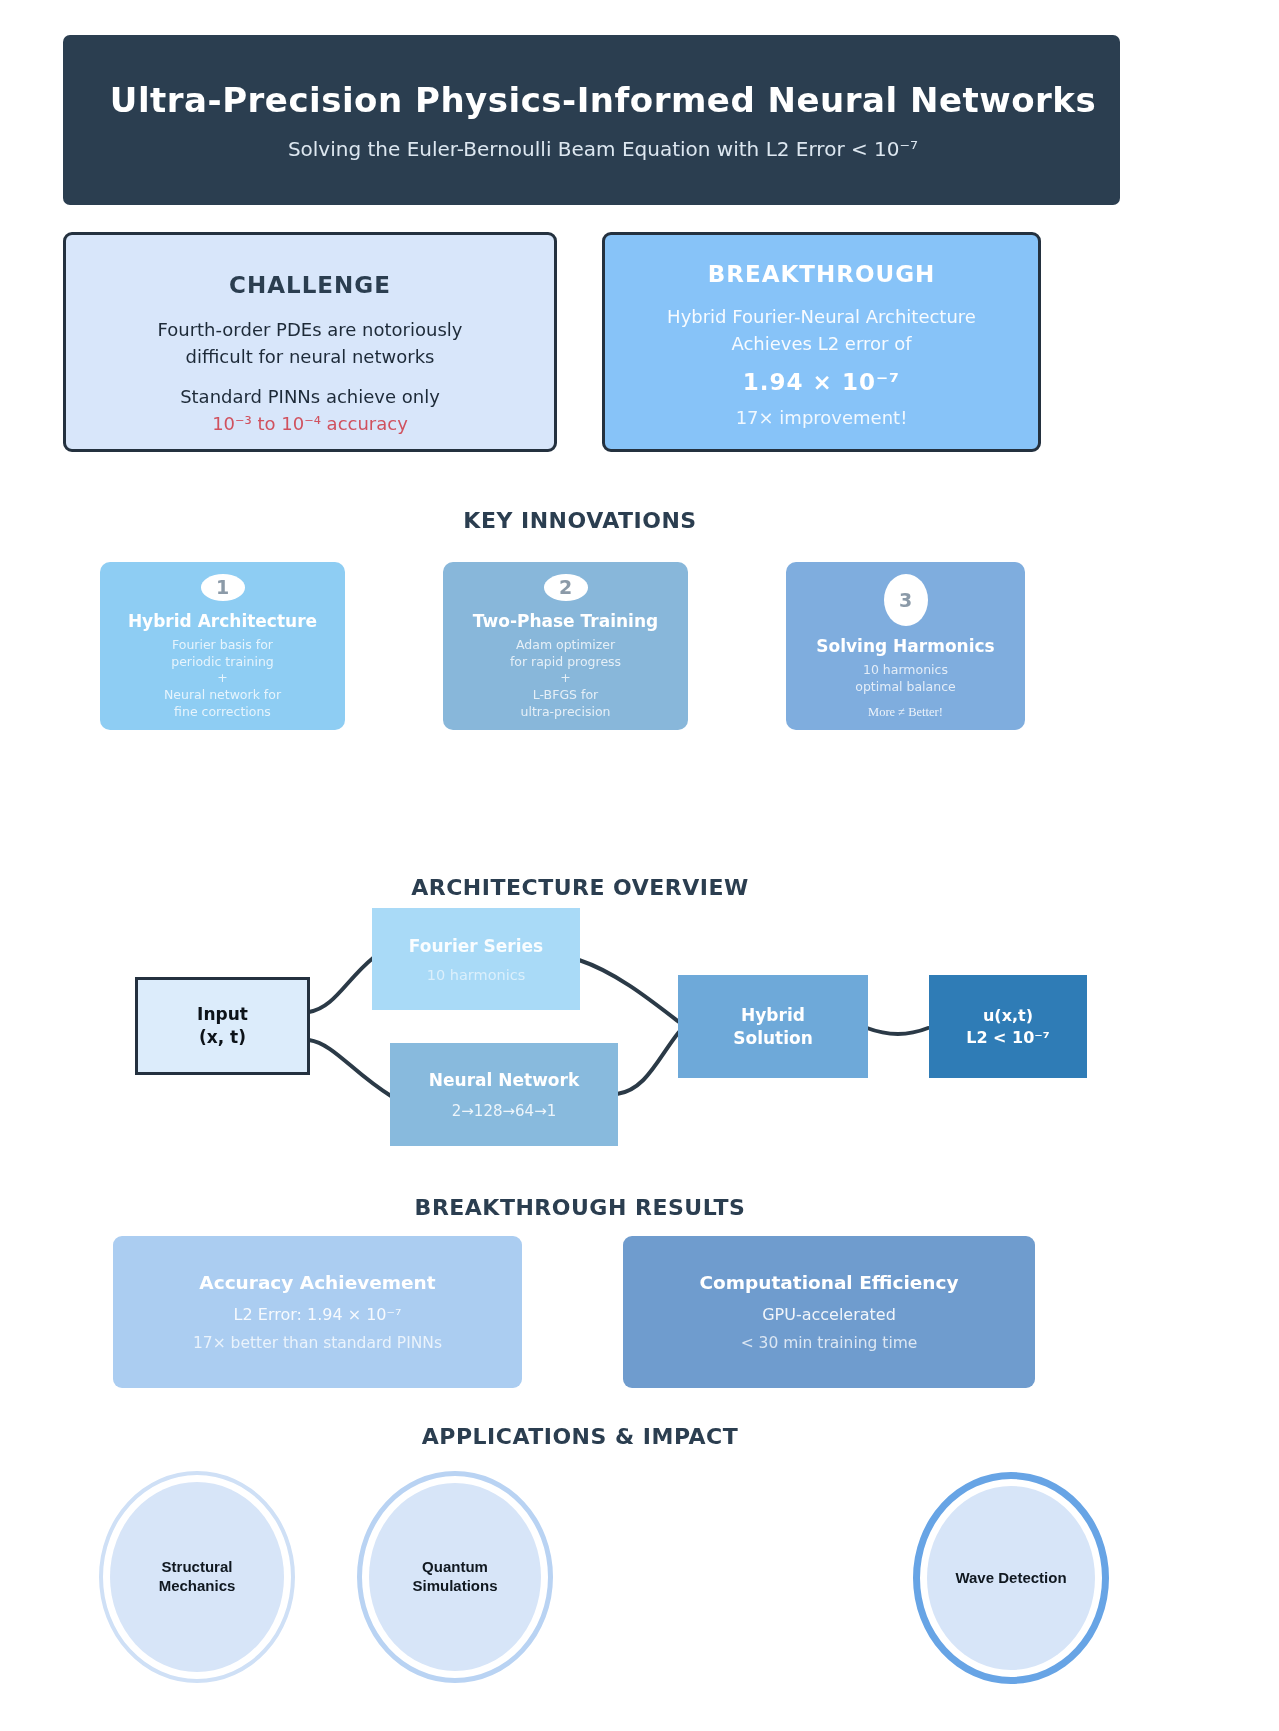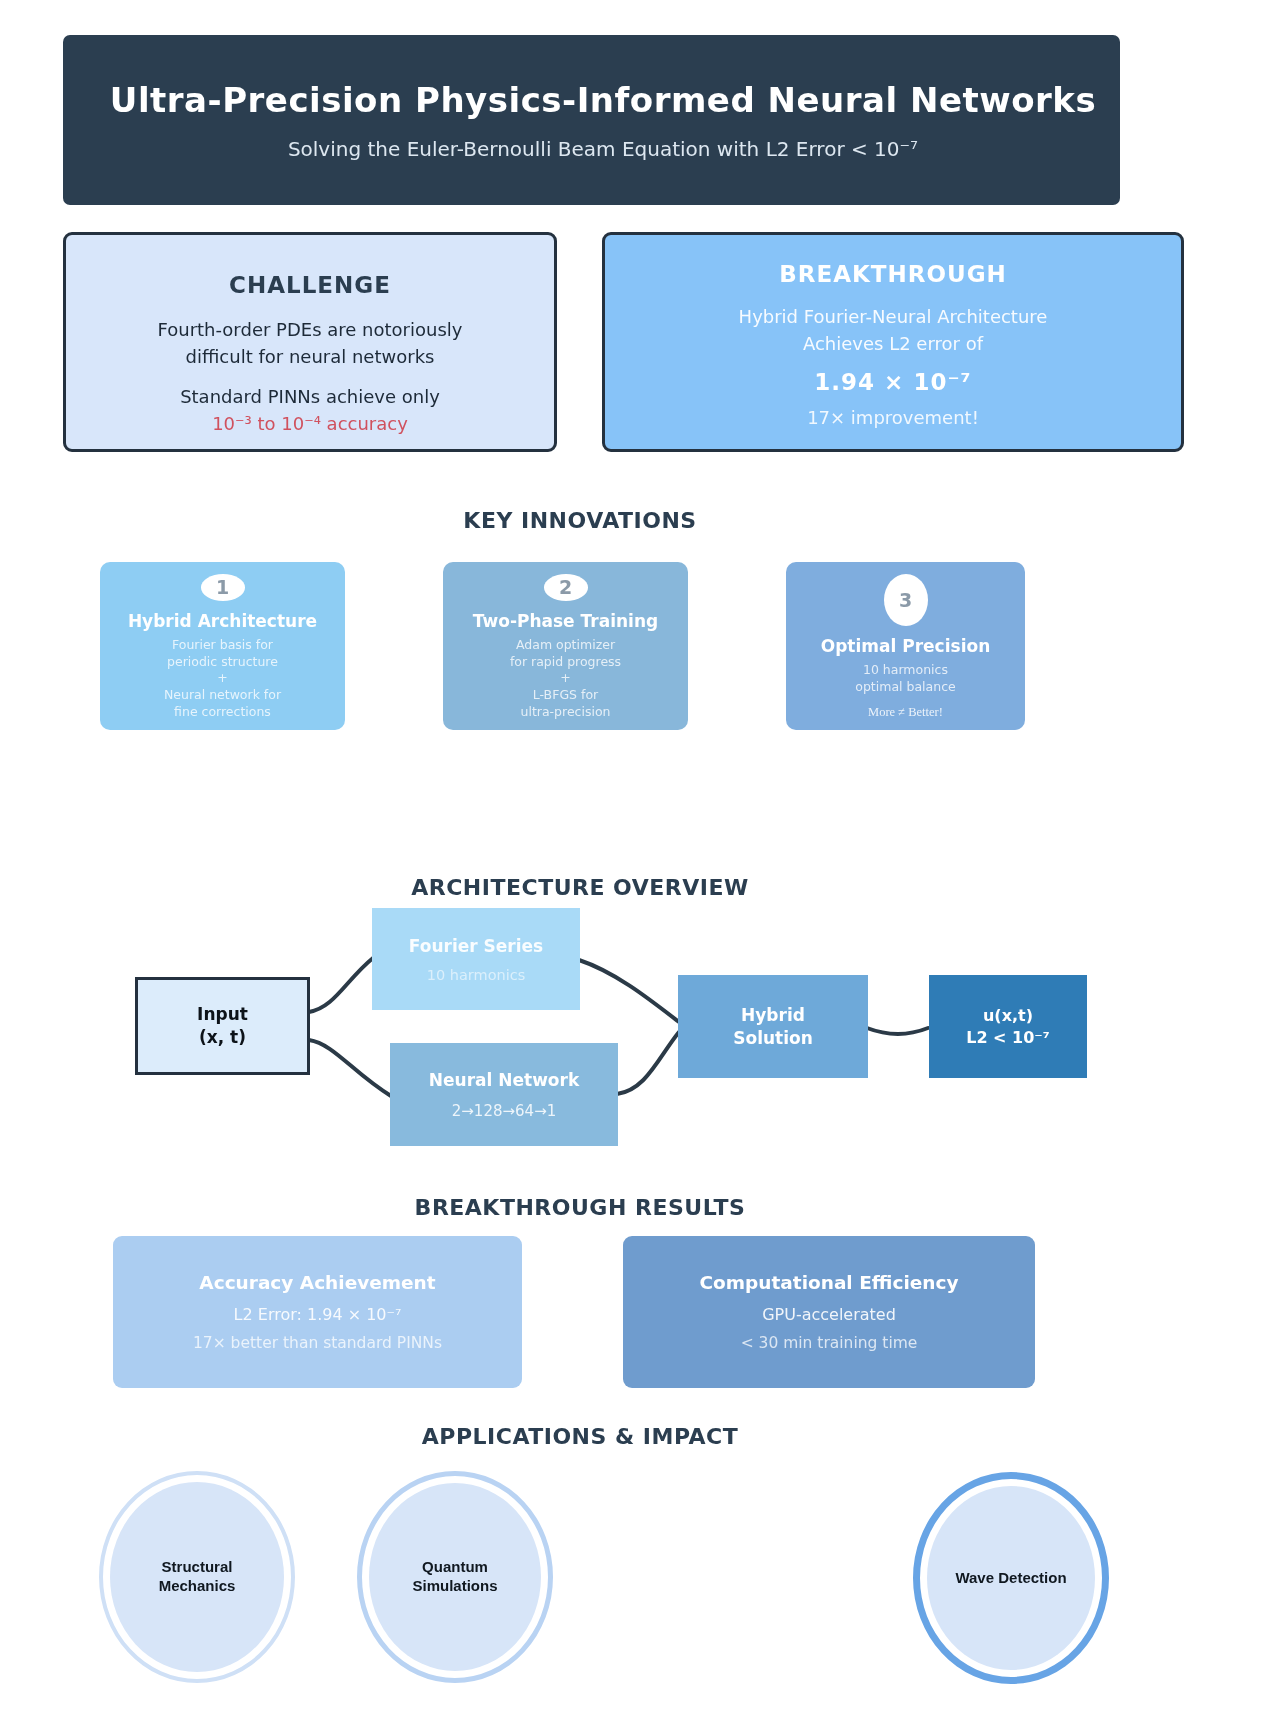--- a/index.html
+++ b/index.html
@@ -22,21 +22,21 @@
     position:absolute; top:232px; height:220px; box-sizing:border-box;
     border:3px solid #24313f; border-radius:9px;
     display:flex; flex-direction:column; align-items:center; text-align:center;
   }
   .challenge { left:63px; width:494px; background:#d8e6fa; padding-top:37px; }
   .challenge h2 { margin:0 0 18px; color:#2b3e50; font-size:23px; letter-spacing:1px; }
   .challenge .cbody  { margin:0 0 16px; color:#1d2a38; font-size:18px; line-height:1.5; white-space:pre-line; }
   .challenge .cbody2 { margin:0 0 6px;  color:#1d2a38; font-size:18px; }
   .challenge .red    { margin:0; color:#d0515e; font-size:18px; }
 
-  .break { left:602px; width:582px; background:#87c3f8; padding-top:26px; }
+  .break { left:602px; width:439px; background:#87c3f8; padding-top:26px; }
   .break h2 { margin:0 0 16px; color:#ffffff; font-size:23px; letter-spacing:1px; }
   .break .bbody  { margin:0 0 12px; color:rgba(255,255,255,.93); font-size:18px; line-height:1.5; white-space:pre-line; }
   .break .bvalue { margin:0 0 12px; color:#ffffff; font-size:23px; font-weight:bold; letter-spacing:1px; }
   .break .bimp   { margin:0; color:rgba(255,255,255,.88); font-size:18px; }
 
   
   .section-title {
     position:absolute; left:63px; width:1034px; margin:0; text-align:center;
     color:#2b3e50; font-size:22px; font-weight:bold; letter-spacing:.5px;
   }
@@ -142,41 +142,41 @@
     <p class="bvalue">1.94 × 10⁻⁷</p>
     <p class="bimp">17× improvement!</p>
   </section>
 
   <h2 class="section-title" id="ti-innov">KEY INNOVATIONS</h2>
 
   <section class="icard" id="icard1">
     <div class="badge">1</div>
     <h3>Hybrid Architecture</h3>
     <p class="ibody">Fourier basis for
-periodic structure
+periodic training
 +
 Neural network for
 fine corrections</p>
     <p class="inote"></p>
   </section>
 
   <section class="icard" id="icard2">
     <div class="badge">2</div>
     <h3>Two-Phase Training</h3>
     <p class="ibody">Adam optimizer
 for rapid progress
 +
 L-BFGS for
 ultra-precision</p>
     <p class="inote"></p>
   </section>
 
   <section class="icard" id="icard3">
     <div class="badge">3</div>
-    <h3>Optimal Precision</h3>
+    <h3>Solving Harmonics</h3>
     <p class="ibody">10 harmonics
 optimal balance</p>
     <p class="inote">More ≠ Better!</p>
   </section>
 
   <h2 class="section-title" id="ti-arch">ARCHITECTURE OVERVIEW</h2>
 
   <div class="abox" id="a-input">
     <p class="t">Input
 (x, t)</p>

